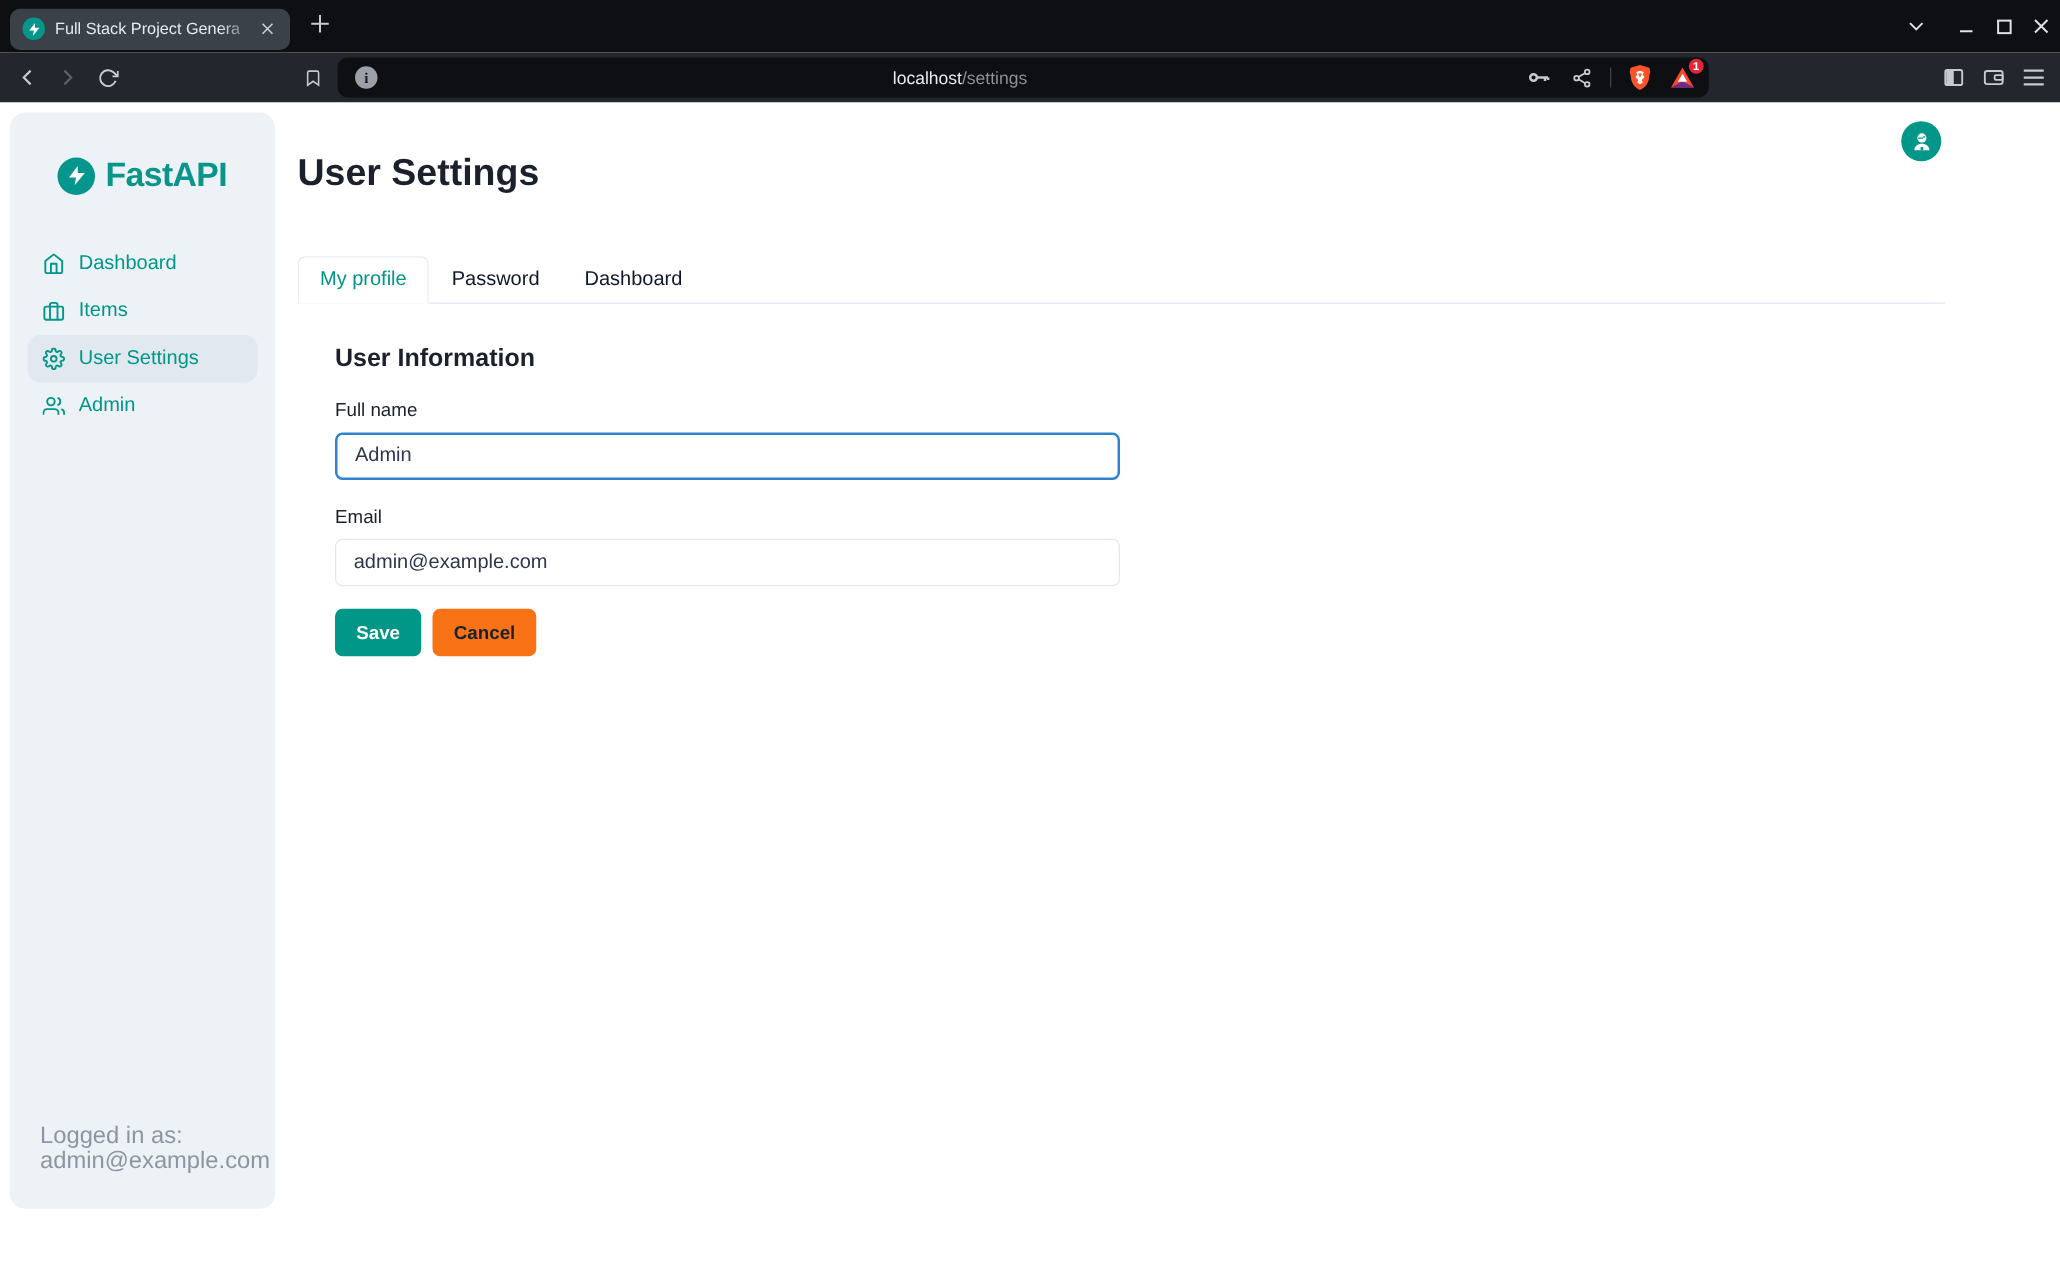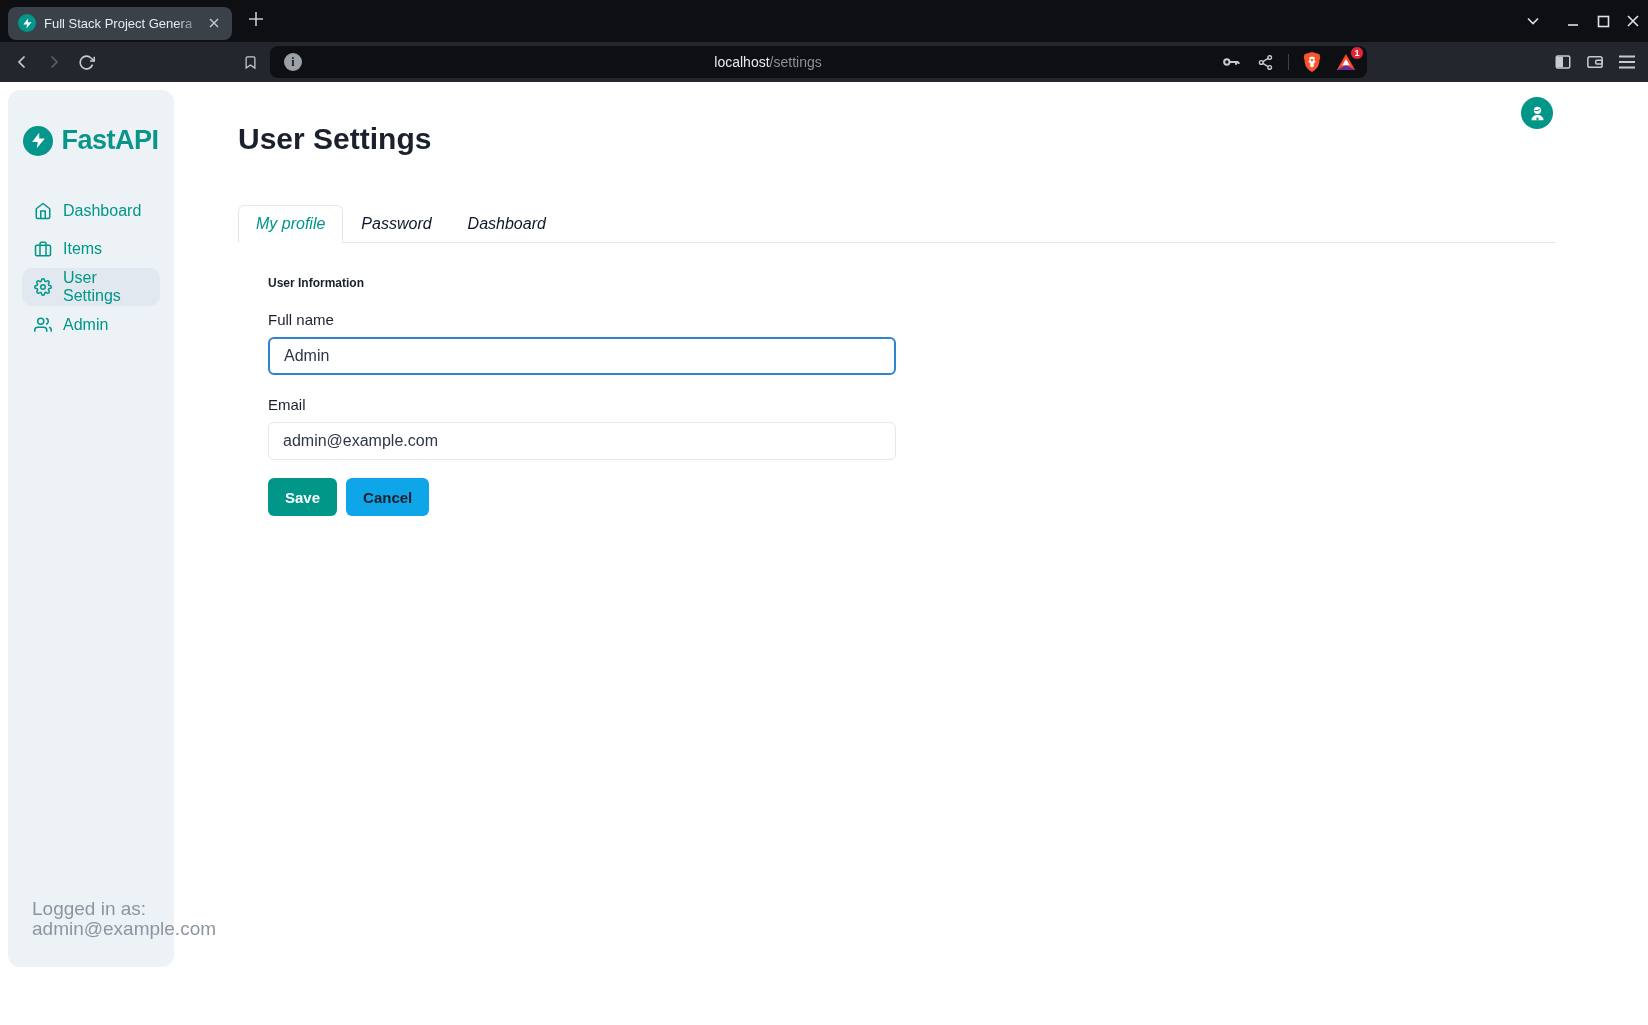--- a/index.html
+++ b/index.html
@@ -39,55 +39,55 @@
   .uicon { width:22px; height:22px; display:flex; align-items:center; justify-content:center; color:#c6cbd1; }
   .udivider { width:1px; height:16px; background:#3c4147; }
   .rewards { position:relative; }
   .badge { position:absolute; top:-5px; right:-7px; min-width:14px; height:14px; padding:0 3px;
     background:#e32636; border:1px solid #0d0f13; border-radius:8px; color:#fff; font-size:9px;
     font-weight:bold; display:flex; align-items:center; justify-content:center; }
   .tb-right { margin-left:auto; display:flex; align-items:center; gap:10px; padding-right:10px; }
 
   
   .page { height:943px; background:#ffffff; display:flex; position:relative; }
-  .sidebar { position:absolute; left:8px; top:8px; width:166px; height:877px;
+  .sidebar { position:absolute; left:8px; top:8px; width:212px; height:877px;
     background:#edf2f7; border-radius:12px; display:flex; flex-direction:column; }
   .logo { margin:35px auto 0; display:flex; align-items:center; gap:8px; }
   .logo-mark { width:30px; height:30px; border-radius:50%; background:#04968c;
     display:flex; align-items:center; justify-content:center; }
   .logo-text { font-size:27px; font-weight:600; color:#0a958b; letter-spacing:-0.5px; }
   .nav { margin-top:36px; padding:0 14px; display:flex; flex-direction:column; }
   .nav-item { height:38px; display:flex; align-items:center; padding:0 12px; gap:11px;
     color:#009688; font-size:16px; border-radius:10px; cursor:pointer; }
   .nav-item.active { background:#e2e8f0; }
   .nav-item svg { flex:0 0 18px; }
   .loggedin { margin-top:auto; padding:0 24px 28px; font-size:19px; color:#8d96a0; line-height:20px; }
 
   .main { margin-left:210px; flex:1; position:relative; }
   .avatar-btn { position:absolute; top:15px; right:95px; width:32px; height:32px;
     border-radius:50%; background:#009688; display:flex; align-items:center; justify-content:center; cursor:pointer; }
   h1.page-title { margin:38px 0 0 28px; font-size:30px; line-height:38px; font-weight:700; color:#1a202c; }
-  .tabs { margin:47px 92px 0 28px; display:flex; border-bottom:1px solid #e2e8f0;font-style:italic; }
+  .tabs { margin:47px 92px 0 28px; display:flex; border-bottom:1px solid #e2e8f0; }
   .ptab { padding:9px 17px; font-size:16px; color:#0f172a; margin-bottom:-1px;
     border:1px solid transparent; cursor:pointer; }
   .ptab.active { color:#009688; background:#fff; border-color:#e2e8f0; border-bottom-color:#fff;
     border-radius:6px 6px 0 0; }
   .form-wrap { margin-left:58px; width:628px; }
-  .section-title { margin-top:33px; font-size:12px; font-weight:700; color:#1a202c; }
+  .section-title { margin-top:33px; font-size:20px; font-weight:700; color:#1a202c; }
   .field-label { margin-top:21px; font-size:15px; color:#1a202c; }
   .text-input { margin-top:9px; width:100%; height:38px; border-radius:6px; font-size:16px;
     padding:0 14px; color:#2d3748; background:#fff; outline:none;
     font-family:"Liberation Sans", sans-serif; }
   .text-input.focused { border:2px solid #3182ce; }
   .text-input.normal { border:1px solid #e2e8f0; }
   .btn-row { margin-top:18px; display:flex; gap:9px; }
   .btn { height:38px; padding:0 17px; border:none; border-radius:6px; font-size:15px;
     font-weight:700; cursor:pointer; font-family:"Liberation Sans", sans-serif; }
   .btn.save { background:#009688; color:#fff; }
-  .btn.cancel { background:#0ea5e9; color:#1a202c; }
+  .btn.cancel { background:#f97316; color:#1a202c; }
 </style>
 </head>
 <body>
 
 <div class="tabbar">
   <div class="tab">
     <span class="favicon">
       <svg width="11" height="11" viewBox="0 0 24 24">
           <polygon fill="#fff" points="13 1 3 14 11 14 9.5 23 21 9 13 9"></polygon>
         </svg>

